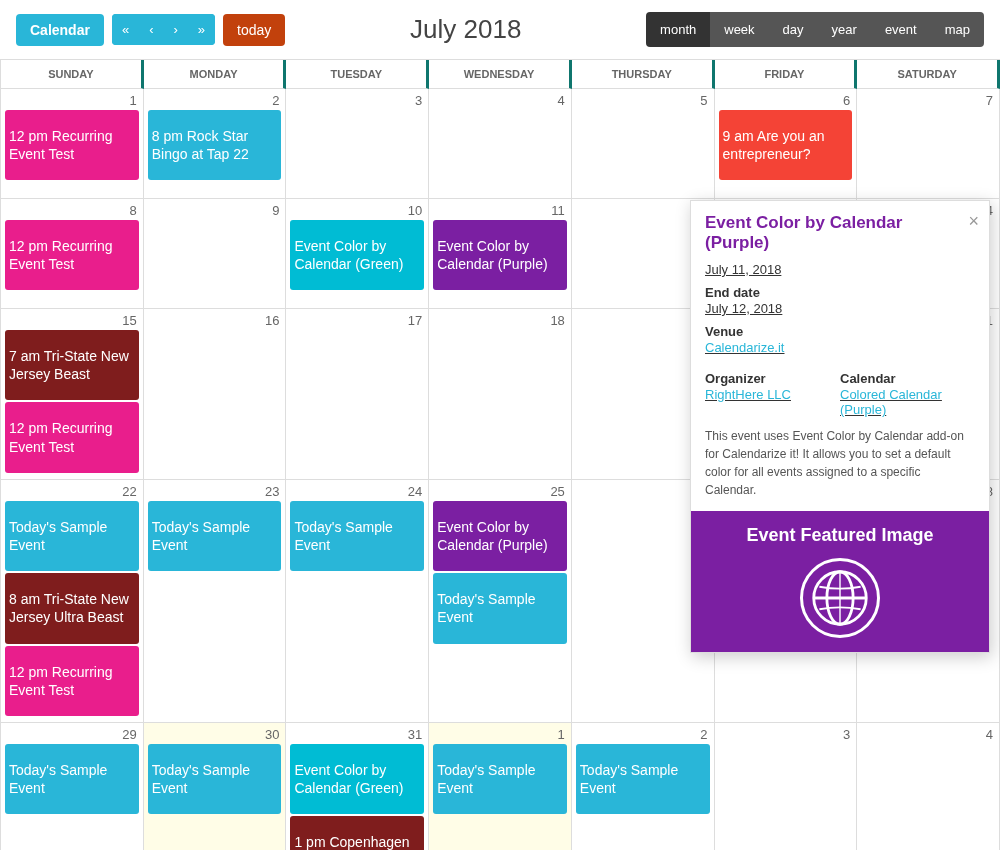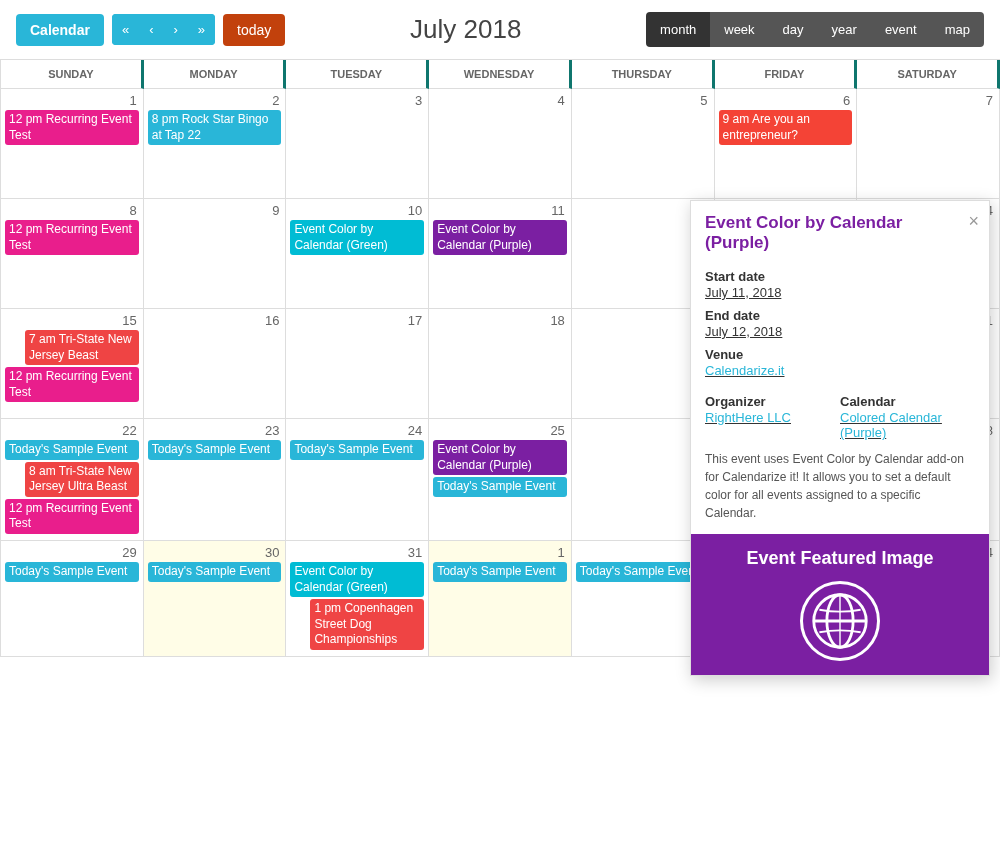--- a/index.html
+++ b/index.html
@@ -18,24 +18,24 @@
     .view-btn.active { background: #333; }
 
     
     .calendar { width: 100%; border-top: 1px solid #ddd; border-left: 1px solid #ddd; }
     .cal-header-row { display: grid; grid-template-columns: repeat(7, 1fr); }
     .cal-day-header { text-align: center; padding: 8px 4px; font-size: 11px; font-weight: bold; color: #666; text-transform: uppercase; border-right: 3px solid #0f766e; border-bottom: 1px solid #ddd; }
     .cal-grid { display: grid; grid-template-columns: repeat(7, 1fr); }
     .cal-cell { border-right: 1px solid #ddd; border-bottom: 1px solid #ddd; min-height: 110px; padding: 4px; position: relative; vertical-align: top; background: #fff; }
     .cal-cell.other-month { background: #fffde7; }
     .cal-date { text-align: right; font-size: 13px; color: #666; margin-bottom: 2px; padding-right: 2px; }
-    .event { border-radius: 3px; padding: 2px 4px; margin-bottom: 2px; font-size: 12px; color: #fff; cursor: pointer; line-height: 1.3; }
+    .event { border-radius: 3px; padding: 17px 4px; margin-bottom: 2px; font-size: 14px; color: #fff; cursor: pointer; line-height: 1.3; }
     .ev-cyan { background: #29b6d8; }
     .ev-pink { background: #e91e8c; }
-    .ev-red { background: #ef4444; margin-left: 20px; }
+    .ev-red { background: #7f1d1d; }
     .ev-green { background: #00bcd4; }
     .ev-purple { background: #7b1fa2; }
     .ev-orange { background: #f44336; }
     .popup { position: absolute; top: 200px; left: 690px; width: 300px; background: #fff; border: 1px solid #ddd; box-shadow: 2px 4px 16px rgba(0,0,0,0.2); z-index: 20; }
     .popup-title-bar { background: #fff; padding: 12px 14px 8px 14px; position: relative; }
     .popup-title { font-size: 17px; font-weight: bold; color: #7b1fa2; padding-right: 20px; }
     .popup-close { position: absolute; top: 10px; right: 10px; cursor: pointer; color: #999; font-size: 18px; background: none; border: none; }
     .popup-body { padding: 0 14px 12px 14px; font-size: 13px; }
     .popup-field-label { font-weight: bold; color: #333; margin-top: 8px; }
     .popup-field-value { color: #333; margin-top: 1px; text-decoration: underline; }
@@ -216,21 +216,20 @@
       </div>
   </div>
 </div>
 
 <div class="popup">
   <div class="popup-title-bar">
     <div class="popup-title">Event Color by Calendar (Purple)</div>
     <button class="popup-close">×</button>
   </div>
   <div class="popup-body">
-    <div class="popup-field-label">Start date</div>
     <div class="popup-field-value">July 11, 2018</div>
     <div class="popup-field-label">End date</div>
     <div class="popup-field-value">July 12, 2018</div>
     <div class="popup-field-label">Venue</div>
     <div class="popup-field-value"><a class="popup-link" href="#">Calendarize.it</a></div>
     <div class="popup-organizer-row">
       <div>
         <div class="popup-field-label">Organizer</div>
         <div class="popup-field-value"><a class="popup-link" href="#">RightHere LLC</a></div>
       </div>

